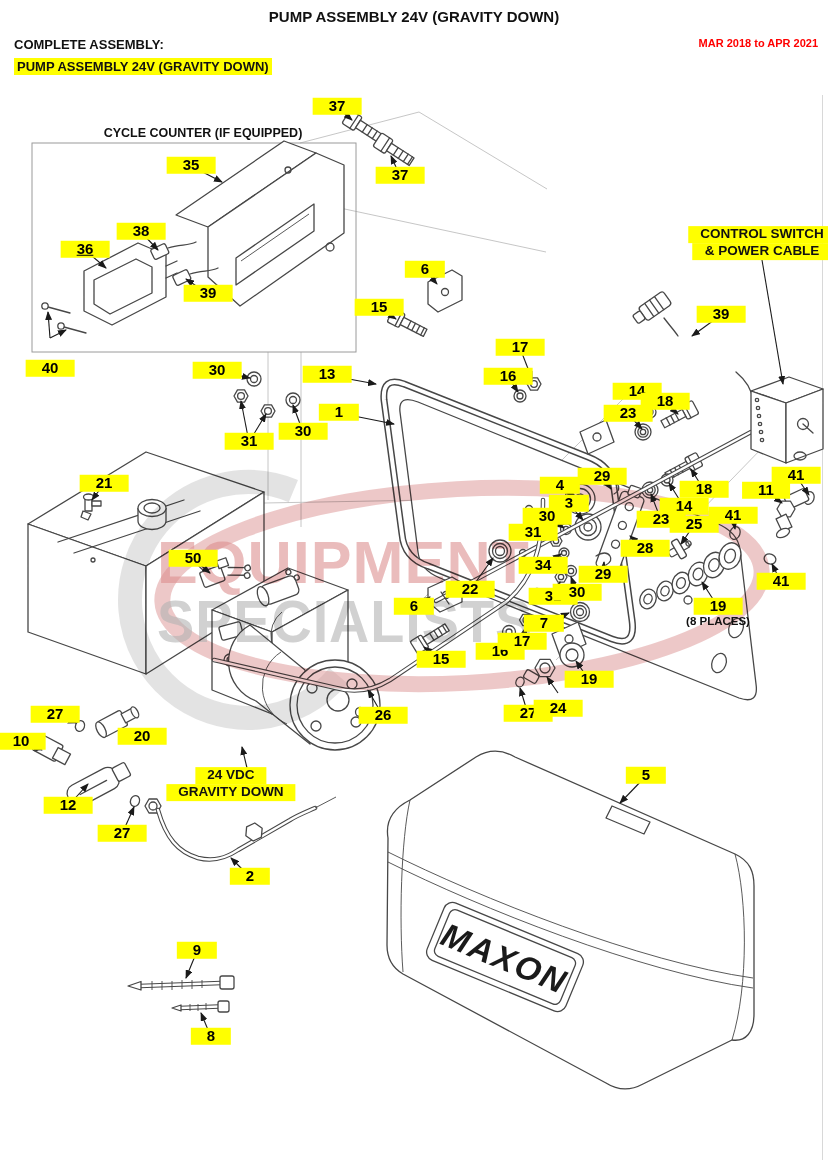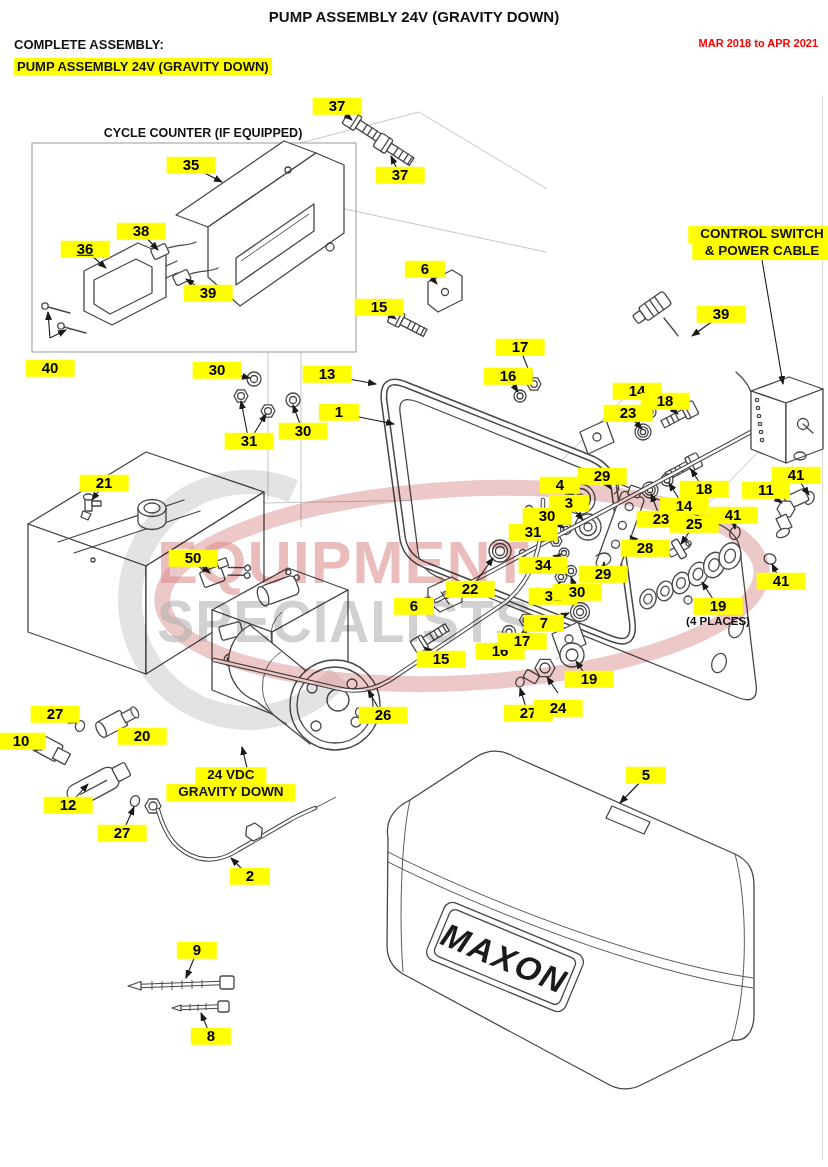--- a/index.html
+++ b/index.html
@@ -544,21 +544,21 @@
 
 <div class="txtlabel" id="cc-label" style="left:203px;top:133px">CYCLE COUNTER (IF EQUIPPED)</div>
 <div class="txtlabel" id="cs-label" style="left:762px;top:243px">
   <span>CONTROL SWITCH</span><br>
   <span>&amp; POWER CABLE</span>
 </div>
 <div class="txtlabel" id="vdc-label" style="left:231px;top:784px">
   <span>24 VDC</span><br>
   <span>GRAVITY DOWN</span>
 </div>
-<div class="txtlabel" id="six-places" style="left:718px;top:621px">(4 PLACES)</div>
+<div class="txtlabel" id="six-places" style="left:718px;top:621px">(8 PLACES)</div>
 
 <div id="callout-layer">
     <div class="callout" style="left: 337px; top: 107px;">37</div>
     <div class="callout" style="left: 400px; top: 176px;">37</div>
     <div class="callout" style="left: 191px; top: 166px;">35</div>
     <div class="callout" style="left: 141px; top: 232px;">38</div>
     <div class="callout" style="left: 85px; top: 250px; text-decoration: underline;">36</div>
     <div class="callout" style="left: 208px; top: 294px;">39</div>
     <div class="callout" style="left: 50px; top: 338px; margin-top: 31px;">40</div>
     <div class="callout" style="left: 425px; top: 270px;">6</div>

